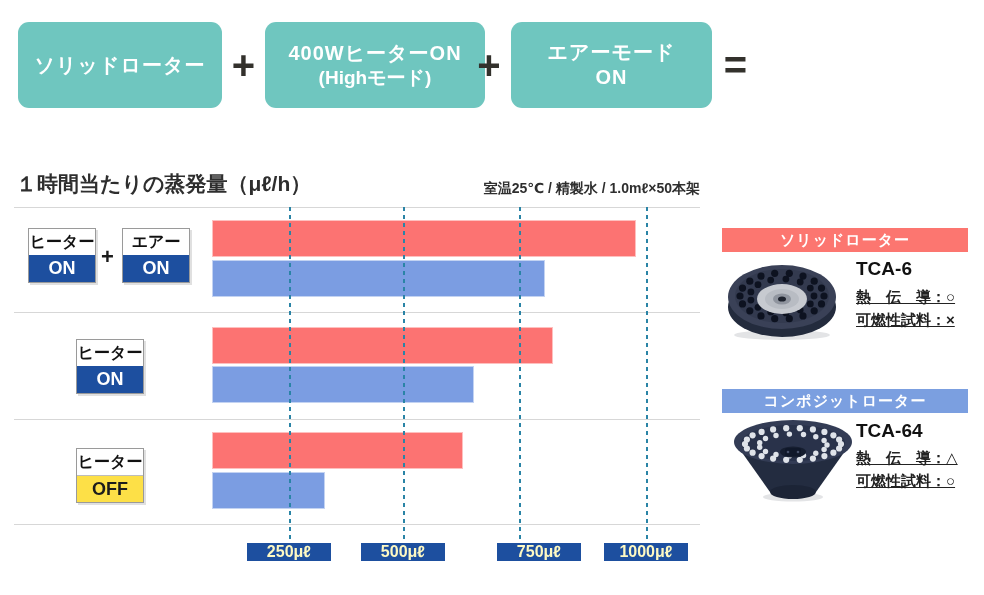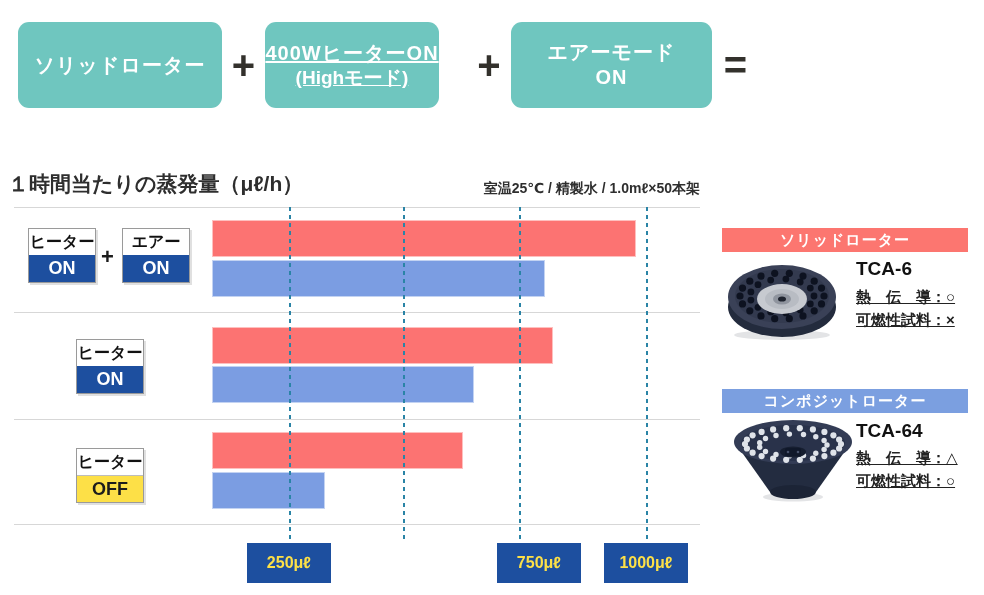--- a/index.html
+++ b/index.html
@@ -12,60 +12,60 @@
           color:#fff; font-weight:bold; display:flex; flex-direction:column;
           align-items:center; justify-content:center; text-align:center; line-height:1.25; }
   .fbox .l1 { font-size:20px; letter-spacing:1px; }
   .fbox .l2 { font-size:19px; }
   .fbox .result-value { font-size:26px; letter-spacing:.5px; }
   .fbox .result-caption { font-size:11px; font-weight:normal; margin-top:2px; }
   .fop { position:absolute; top:22px; height:86px; display:flex; align-items:center; justify-content:center;
          color:#33312c; font-weight:bold; font-size:40px; }
 
   
-  .chart-title { position:absolute; left:8px; top:170px; font-size:21px; font-weight:600; color:#2e2e2e; }
+  .chart-title { position:absolute; left:16px; top:170px; font-size:21px; font-weight:600; color:#2e2e2e; }
   .chart-conditions { position:absolute; left:430px; top:180px; width:270px; text-align:right;
                       font-size:14px; font-weight:bold; color:#2e2e2e; }
 
   
   .hline { position:absolute; left:14px; width:686px; height:1px; background:#d7d7d7; }
   .gridline { position:absolute; width:2px; z-index:5;
               background:repeating-linear-gradient(to bottom,#2a84a6 0px,#2a84a6 4px,transparent 4px,transparent 8px); }
   .bar { position:absolute; left:212px; height:37px; z-index:2; border:1px solid rgba(255,255,255,.55); }
 
   .badge { position:absolute; width:68px; background:#fff; border:1px solid #9a9a9a;
            box-shadow:2px 2px 0 rgba(0,0,0,.12); z-index:3; }
   .badge-top { height:26px; display:flex; align-items:center; justify-content:center;
                font-weight:bold; font-size:16px; color:#111; background:#fff; }
   .badge-bottom { height:27px; display:flex; align-items:center; justify-content:center;
                   font-weight:bold; font-size:18px; }
   .badge-bottom.on  { background:#1d4f9f; color:#fff; }
   .badge-bottom.off { background:#fde047; color:#1c1c1c; border-top:1px solid #bdbdbd; }
   .row-joiner { position:absolute; font-weight:bold; font-size:22px; color:#1c1c1c; z-index:3; }
 
-  .tickbox { position:absolute; top:543px; width:84px; height:40px; background:#1d4f9f; color:#fde047;
+  .tickbox { position:absolute; top:543px; width:84px; height:18px; background:#1d4f9f; color:#fef9c3;
              font-weight:bold; font-size:16px; display:flex; align-items:center; justify-content:center; z-index:6; }
 
   
   .legend-header { position:absolute; left:722px; width:246px; height:24px; color:#fff; font-weight:bold;
                    font-size:15px; display:flex; align-items:center; justify-content:center; letter-spacing:1px; }
   .legend-model { position:absolute; left:856px; font-size:19px; font-weight:bold; color:#111; }
   .legend-line  { position:absolute; left:856px; font-size:15px; font-weight:bold; color:#222;text-decoration:underline; }
   .rotor-svg { position:absolute; }
 </style>
 </head>
 <body>
 
 <div class="canvas">
 
   <div class="fbox" style="left:18px;width:204px;">
     <span class="l1">ソリッドローター</span>
   </div>
   <div class="fop" style="left:222px;width:43px;">+</div>
-  <div class="fbox" style="left:265px;width:174px;text-decoration:underline;">
+  <div class="fbox" style="left:265px;width:220px;">
     <span class="l1">400WヒーターON</span>
     <span class="l2">(Highモード)</span>
   </div>
   <div class="fop" style="left:467px;width:44px;">+</div>
   <div class="fbox" style="left:511px;width:201px;">
     <span class="l1">エアーモード</span>
     <span class="l1">ON</span>
   </div>
   <div class="fop" style="left:712px;width:47px;">=</div>
 
@@ -103,20 +103,21 @@
     <div class="badge-top">ヒーター</div>
     <div class="badge-bottom on">ON</div>
   </div>
 
   <div class="badge" style="left:76px;top:448px;">
     <div class="badge-top">ヒーター</div>
     <div class="badge-bottom off">OFF</div>
   </div>
 
   <div class="tickbox" style="left:247px;">250μℓ</div>
+  <div class="tickbox" style="left:361px;">500μℓ</div>
   <div class="tickbox" style="left:497px;">750μℓ</div>
   <div class="tickbox" style="left:604px;">1000μℓ</div>
 
   <div class="legend-header" style="top: 228px; background: rgb(252, 118, 112);">ソリッドローター</div>
   <svg class="rotor-svg" style="left:726px;top:251px;" width="112" height="94" viewBox="0 0 112 94">
     <ellipse cx="56" cy="84" rx="48" ry="5" fill="#e3e4e6"></ellipse>
     <ellipse cx="56" cy="56" rx="54" ry="30" fill="#232b3d"></ellipse>
     <ellipse cx="56" cy="46" rx="54" ry="32" fill="#3a4157"></ellipse>
     <ellipse cx="56" cy="45" rx="47" ry="27" fill="#333a4f"></ellipse>
     <g id="tca6-holes">

